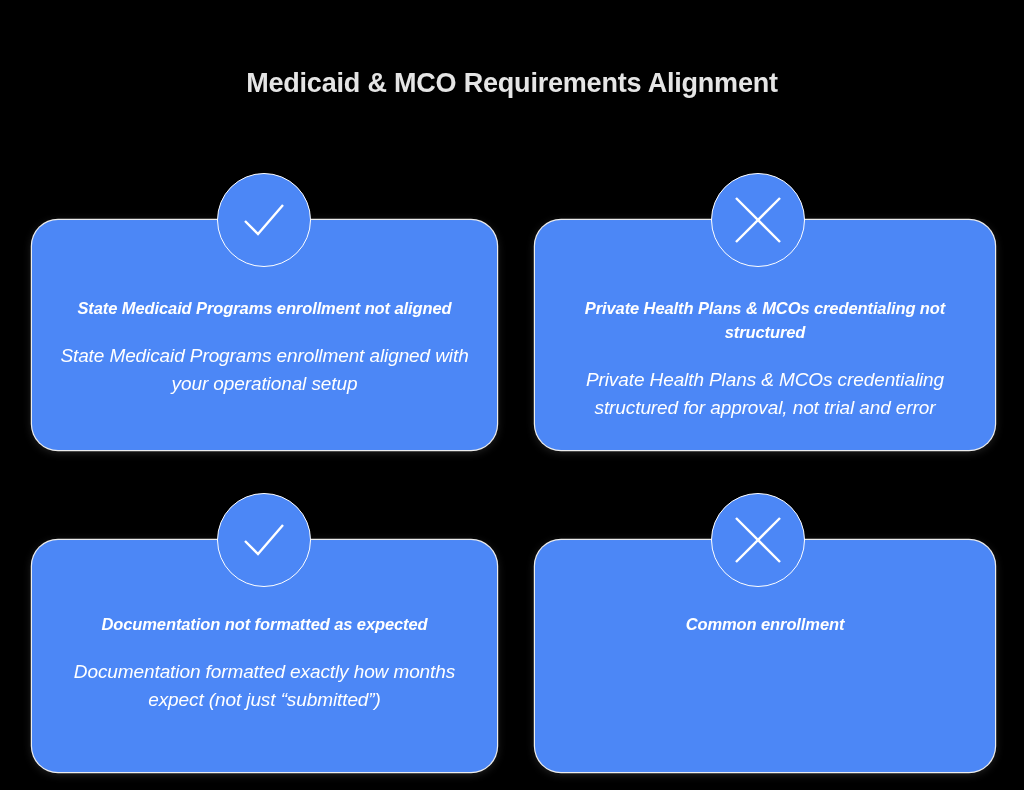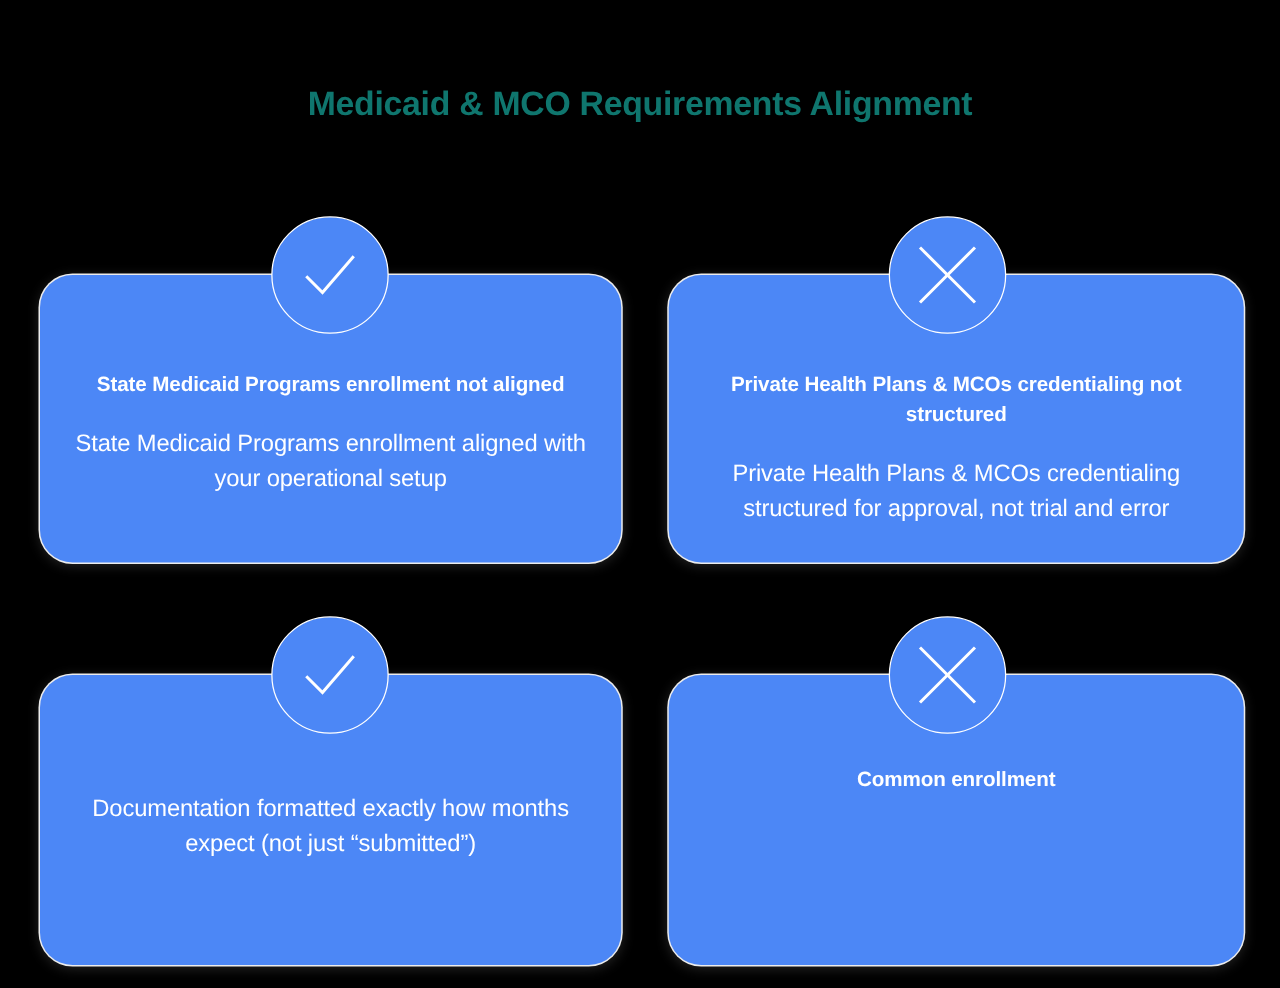--- a/index.html
+++ b/index.html
@@ -25,36 +25,37 @@
   
   .page-title {
     position: absolute;
     left: 0;
     top: 64px;
     width: 1024px;
     text-align: center;
     font-size: 27px;
     font-weight: bold;
     letter-spacing: -0.2px;
-    color: #0f766e;
+    color: #e5e5e5;
     line-height: 38px;
     white-space: nowrap;
   }
 
   
   .card-grid {
     position: absolute;
     left: 0;
     top: 0;
     width: 1024px;
     height: 790px;
   }
 
   .card-slot {
     position: absolute;
+    font-style: italic;
   }
   .card-slot.col-left  { left: 32px;  width: 465px; }
   .card-slot.col-right { left: 535px; width: 460px; }
   .card-slot.row-top    { top: 220px; height: 230px; }
   .card-slot.row-bottom { top: 540px; height: 232px; }
 
   .card {
     position: absolute;
     left: 0;
     top: 0;
@@ -163,20 +164,21 @@
         <svg width="64" height="64" viewBox="0 0 64 64" aria-hidden="true">
           <line x1="10" y1="10" x2="54" y2="54"></line>
           <line x1="54" y1="10" x2="10" y2="54"></line>
         </svg>
       </div>
     </div>
 
     <div class="card-slot col-left row-bottom">
       <div class="card">
         <div class="card-text-wrap">
+          <div class="card-heading">Documentation not formatted as expected</div>
           <div class="card-body">Documentation formatted exactly how months expect (not just “submitted”)</div>
         </div>
       </div>
       <div class="badge">
         <svg width="64" height="64" viewBox="0 0 64 64" aria-hidden="true">
           <path d="M13 33 L26 46 L51 17"></path>
         </svg>
       </div>
     </div>
 

